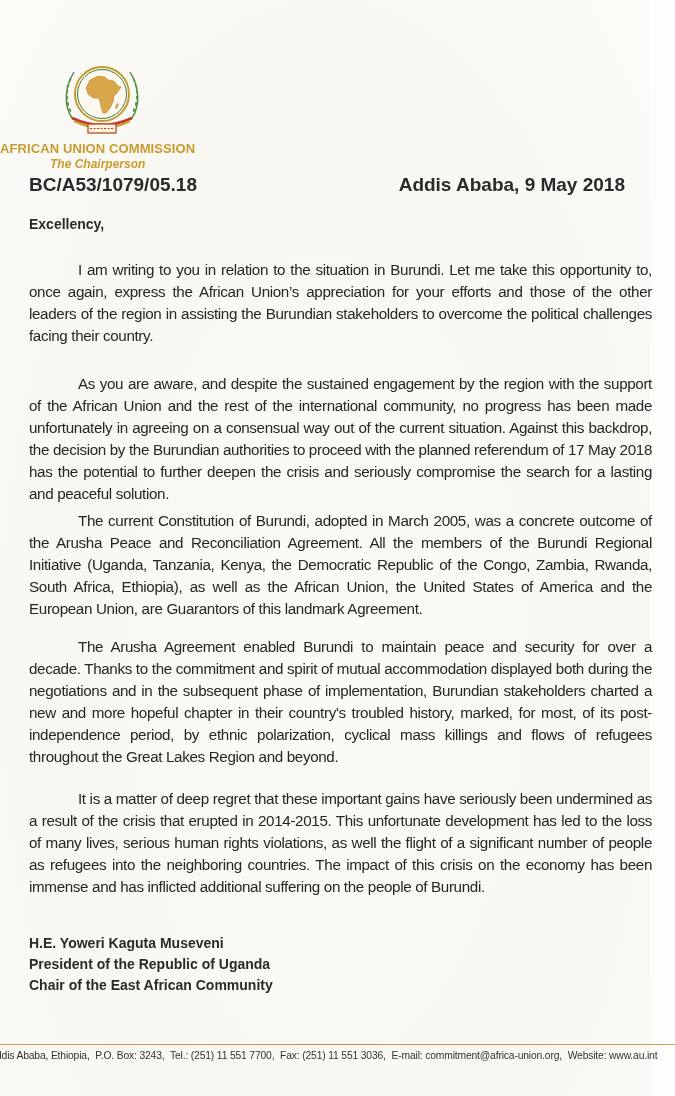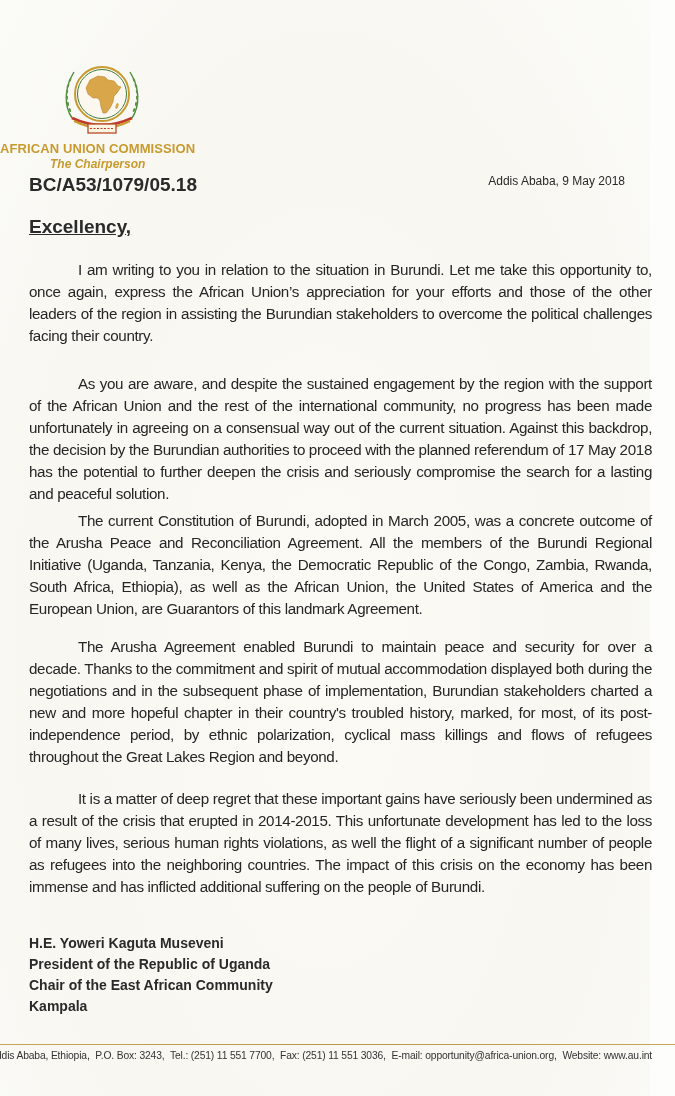--- a/index.html
+++ b/index.html
@@ -55,33 +55,32 @@
       top: 174px;
       font-weight: bold;
       font-size: 19px;
       color: #2a2a2a;
       white-space: nowrap;
     }
     .place-date {
       position: absolute;
       right: 25px;
       top: 174px;
-      font-weight: normal;
-      font-size: 12px;
+      font-weight: bold;
+      font-size: 19px;
       color: #2a2a2a;
       white-space: nowrap;
     }
     .salutation {
       position: absolute;
       left: 29px;
       top: 216px;
       font-weight: bold;
-      font-size: 19px;
+      font-size: 14px;
       color: #2a2a2a;
-      text-decoration: underline;
     }
     .para {
       position: absolute;
       left: 29px;
       width: 623px;
       font-size: 15.2px;
       line-height: 22px;
       text-align: justify;
       color: #262626;
       text-indent: 49px;
@@ -174,26 +173,25 @@
   <p class="para p1" style="margin:0">I am writing to you in relation to the situation in Burundi. Let me take this opportunity to, once again, express the African Union’s appreciation for your efforts and those of the other leaders of the region in assisting the Burundian stakeholders to overcome the political challenges facing their country.</p>
   <p class="para p2" style="margin:0">As you are aware, and despite the sustained engagement by the region with the support of the African Union and the rest of the international community, no progress has been made unfortunately in agreeing on a consensual way out of the current situation. Against this backdrop, the decision by the Burundian authorities to proceed with the planned referendum of 17 May 2018 has the potential to further deepen the crisis and seriously compromise the search for a lasting and peaceful solution.</p>
   <p class="para p3" style="margin:0">The current Constitution of Burundi, adopted in March 2005, was a concrete outcome of the Arusha Peace and Reconciliation Agreement. All the members of the Burundi Regional Initiative (Uganda, Tanzania, Kenya, the Democratic Republic of the Congo, Zambia, Rwanda, South Africa, Ethiopia), as well as the African Union, the United States of America and the European Union, are Guarantors of this landmark Agreement.</p>
   <p class="para p4" style="margin:0">The Arusha Agreement enabled Burundi to maintain peace and security for over a decade. Thanks to the commitment and spirit of mutual accommodation displayed both during the negotiations and in the subsequent phase of implementation, Burundian stakeholders charted a new and more hopeful chapter in their country's troubled history, marked, for most, of its post-independence period, by ethnic polarization, cyclical mass killings and flows of refugees throughout the Great Lakes Region and beyond.</p>
   <p class="para p5" style="margin:0">It is a matter of deep regret that these important gains have seriously been undermined as a result of the crisis that erupted in 2014-2015. This unfortunate development has led to the loss of many lives, serious human rights violations, as well the flight of a significant number of people as refugees into the neighboring countries. The impact of this crisis on the economy has been immense and has inflicted additional suffering on the people of Burundi.</p>
 
   <div class="addressee">
     <div>H.E. Yoweri Kaguta Museveni</div>
     <div>President of the Republic of Uganda</div>
     <div>Chair of the East African Community</div>
-    <div>Kampala</div>
   </div>
 
   <div class="footer-rule"></div>
   <div class="footer">
     <span>ddis Ababa, Ethiopia,</span>
     <span>P.O. Box: 3243,</span>
     <span>Tel.: (251) 11 551 7700,</span>
     <span>Fax: (251) 11 551 3036,</span>
-    <span>E-mail: opportunity@africa-union.org,</span>
+    <span>E-mail: commitment@africa-union.org,</span>
     <span>Website: www.au.int</span>
   </div>
 
 </div>
 
 </body></html>

